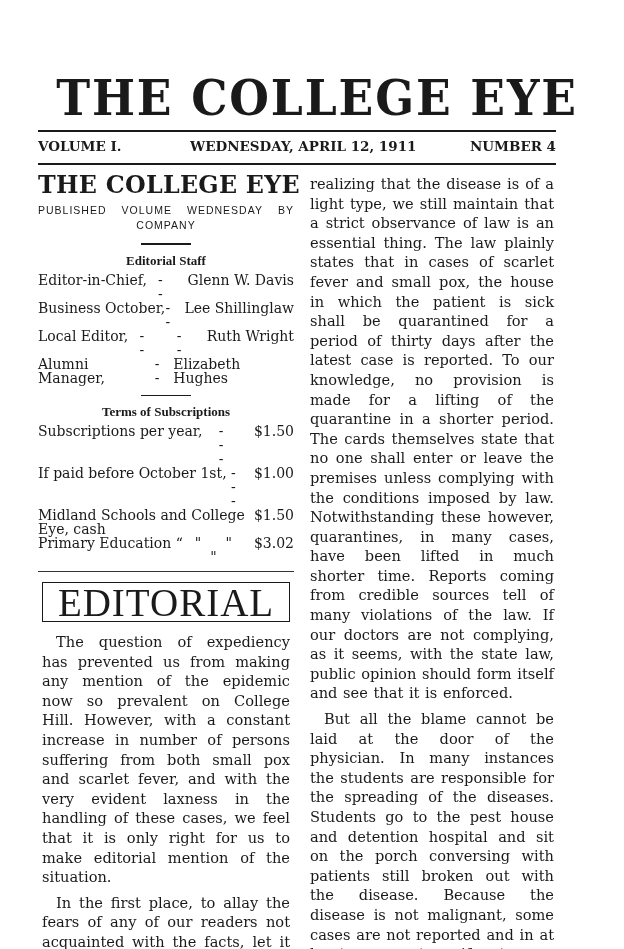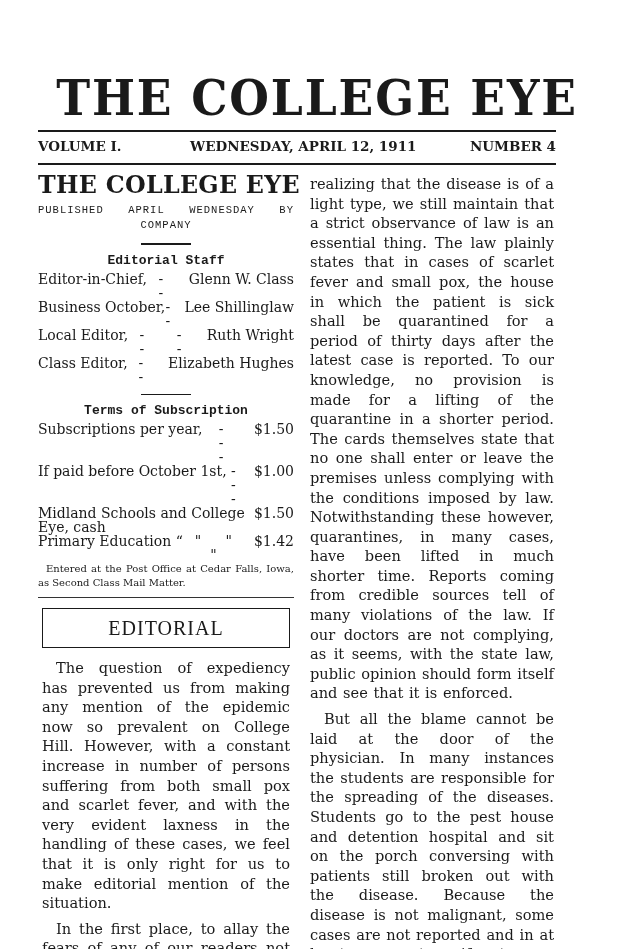--- a/index.html
+++ b/index.html
@@ -6,30 +6,30 @@
   body { width:624px; height:949px; position:relative; overflow:hidden; color:#1a1a1a; font-family:"DejaVu Serif", serif; }
   .masthead { position:absolute; left:38px; top:70px; width:518px; text-align:center;
     font-family:"DejaVu Serif", serif; font-weight:bold; font-size:49px; letter-spacing:2px;
     transform:scaleX(0.93); transform-origin:center top; line-height:56px; white-space:nowrap; }
   .rule { position:absolute; left:38px; width:518px; height:2px; background:#1a1a1a; }
   .dateline { position:absolute; left:38px; top:138px; width:518px; height:20px; display:flex; justify-content:space-between;
     font-family:"DejaVu Serif", serif; font-weight:bold; font-size:13.5px; }
   .col-left { position:absolute; left:38px; top:170px; width:256px; }
   .col-right { position:absolute; left:306px; top:170px; width:252px; }
   .box-title { font-weight:bold; font-size:24.5px; line-height:30px; white-space:nowrap; letter-spacing:0.3px; transform:scaleX(0.97); transform-origin:left top; }
-  .pub { font-family:Liberation Mono, monospace; font-size:10.5px; line-height:15px; text-align:center; letter-spacing:1px; margin-top:3px; }
+  .pub { font-family:Liberation Sans, sans-serif; font-size:10.5px; line-height:15px; text-align:center; letter-spacing:1px; margin-top:3px; }
   .pub .l1 { display:flex; justify-content:space-between; }
   .short-rule { width:50px; height:1.5px; background:#1a1a1a; margin:10px auto 8px auto; }
-  .section-head { font-family:Liberation Mono, monospace; font-weight:bold; font-size:13px; text-align:center; margin-bottom:4px; }
+  .section-head { font-family:Liberation Serif, serif; font-weight:bold; font-size:13px; text-align:center; margin-bottom:4px; }
   .staff-row, .terms-row { display:flex; justify-content:center; font-family:"DejaVu Serif", serif; font-size:14px; line-height:14px; }
   .staff-row .dash, .terms-row .dash { flex:1; text-align:center; letter-spacing:14px; }
   .entered { font-size:10px; line-height:14px; text-align:justify; text-indent:8px; }
   .thin-rule { height:1px; background:#333; margin:7px 0 10px 0; }
   .editorial-box { border:1.5px solid #1a1a1a; height:38px; margin:0 4px 10px 4px; display:flex; align-items:center; justify-content:center;
-    font-family:"Liberation Serif", serif; font-size:20px; letter-spacing:1px; }
+    font-family:"Liberation Serif", serif; font-size:39px; letter-spacing:1px; }
   .body-text { font-family:"DejaVu Serif", serif; font-size:14.6px; line-height:19.6px; text-align:justify; word-spacing:1px; }
   .body-text p { margin:4px; }
   .body-text p.indent { text-indent:14px; margin-top:6px; }
   .body-text p.first { text-indent:14px; }
 </style>
 </head>
 <body>
 
 <div class="masthead">THE COLLEGE EYE</div>
 <div class="rule" style="top:130px;"></div>
@@ -38,75 +38,74 @@
   <span style="margin-left:15px;">WEDNESDAY, APRIL 12, 1911</span>
   <span>NUMBER 4</span>
 </div>
 <div class="rule" style="top:163px;"></div>
 
 <div class="col-left">
   <div class="box-title">THE COLLEGE EYE</div>
   <div class="pub">
     <div class="l1">
       <span>PUBLISHED</span>
-      <span>APRIL</span>
+      <span>VOLUME</span>
       <span>WEDNESDAY</span>
       <span>BY</span>
     </div>
     <div>COMPANY</div>
   </div>
   <div class="short-rule"></div>
   <div class="section-head">Editorial Staff</div>
   <div>
     <div class="staff-row">
         <span>Editor-in-Chief,</span>
         <span class="dash">- -</span>
-        <span>Glenn W. Class</span>
+        <span>Glenn W. Davis</span>
       </div>
     <div class="staff-row">
         <span>Business October,</span>
         <span class="dash">- -</span>
         <span>Lee Shillinglaw</span>
       </div>
     <div class="staff-row">
         <span>Local Editor,</span>
         <span class="dash">- - - -</span>
         <span>Ruth Wright</span>
       </div>
     <div class="staff-row">
-        <span>Class Editor,</span>
+        <span>Alumni Manager,</span>
         <span class="dash">- -</span>
         <span>Elizabeth Hughes</span>
       </div>
   </div>
   <div class="short-rule"></div>
-  <div class="section-head">Terms of Subscription</div>
+  <div class="section-head">Terms of Subscriptions</div>
   <div>
     <div class="terms-row">
         <span>Subscriptions per year,</span>
         <span class="dash">- - -</span>
         <span>$1.50</span>
       </div>
     <div class="terms-row">
         <span>If paid before October 1st,</span>
         <span class="dash">- - -</span>
         <span>$1.00</span>
       </div>
     <div class="terms-row">
         <span>Midland Schools and College Eye, cash</span>
         <span class="dash"></span>
         <span>$1.50</span>
       </div>
     <div class="terms-row">
         <span>Primary Education “</span>
         <span class="dash" style="letter-spacing:10px;">" " "</span>
-        <span>$1.42</span>
+        <span>$3.02</span>
       </div>
   </div>
-  <div class="entered">Entered at the Post Office at Cedar Falls, Iowa, as Second Class Mail Matter.</div>
   <div class="thin-rule"></div>
   <div class="editorial-box">
     <span>EDITORIAL</span>
   </div>
   <div class="body-text">
     <p class="first">The question of expediency has prevented us from making any mention of the epidemic now so prevalent on College Hill. However, with a constant increase in number of persons suffering from both small pox and scarlet fever, and with the very evident laxness in the handling of these cases, we feel that it is only right for us to make editorial mention of the situation.</p>
     <p class="indent">In the first place, to allay the fears of any of our readers not acquainted with the facts, let it be known that the disease is NOT at all malignant, but rather of a very light form and, aside from the loss of time and the discomforts of quarantine, there is no danger. But,</p>
   </div>
 </div>
 

